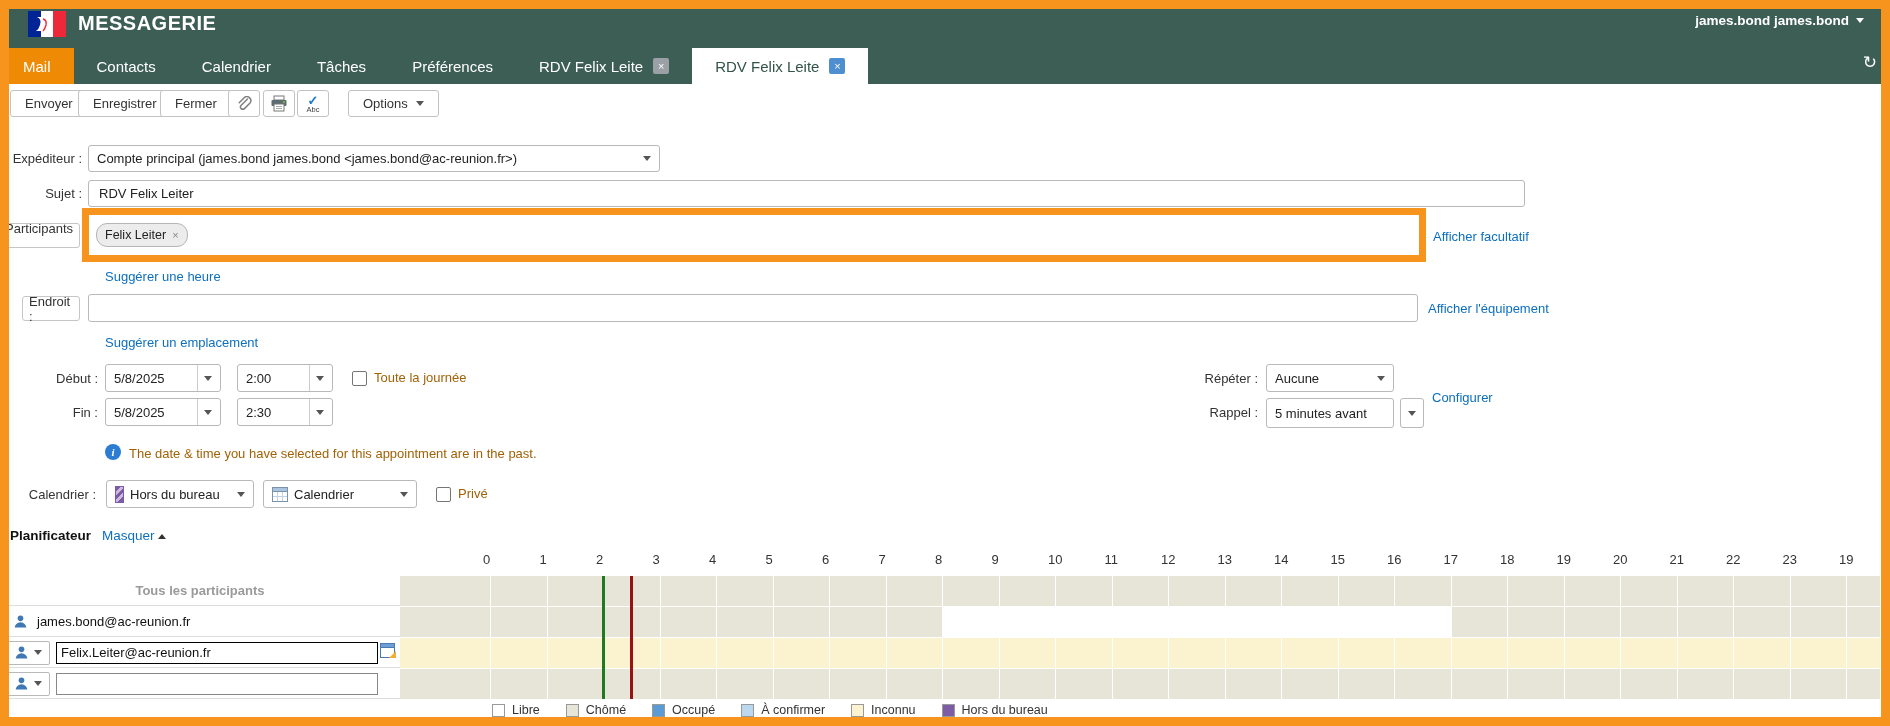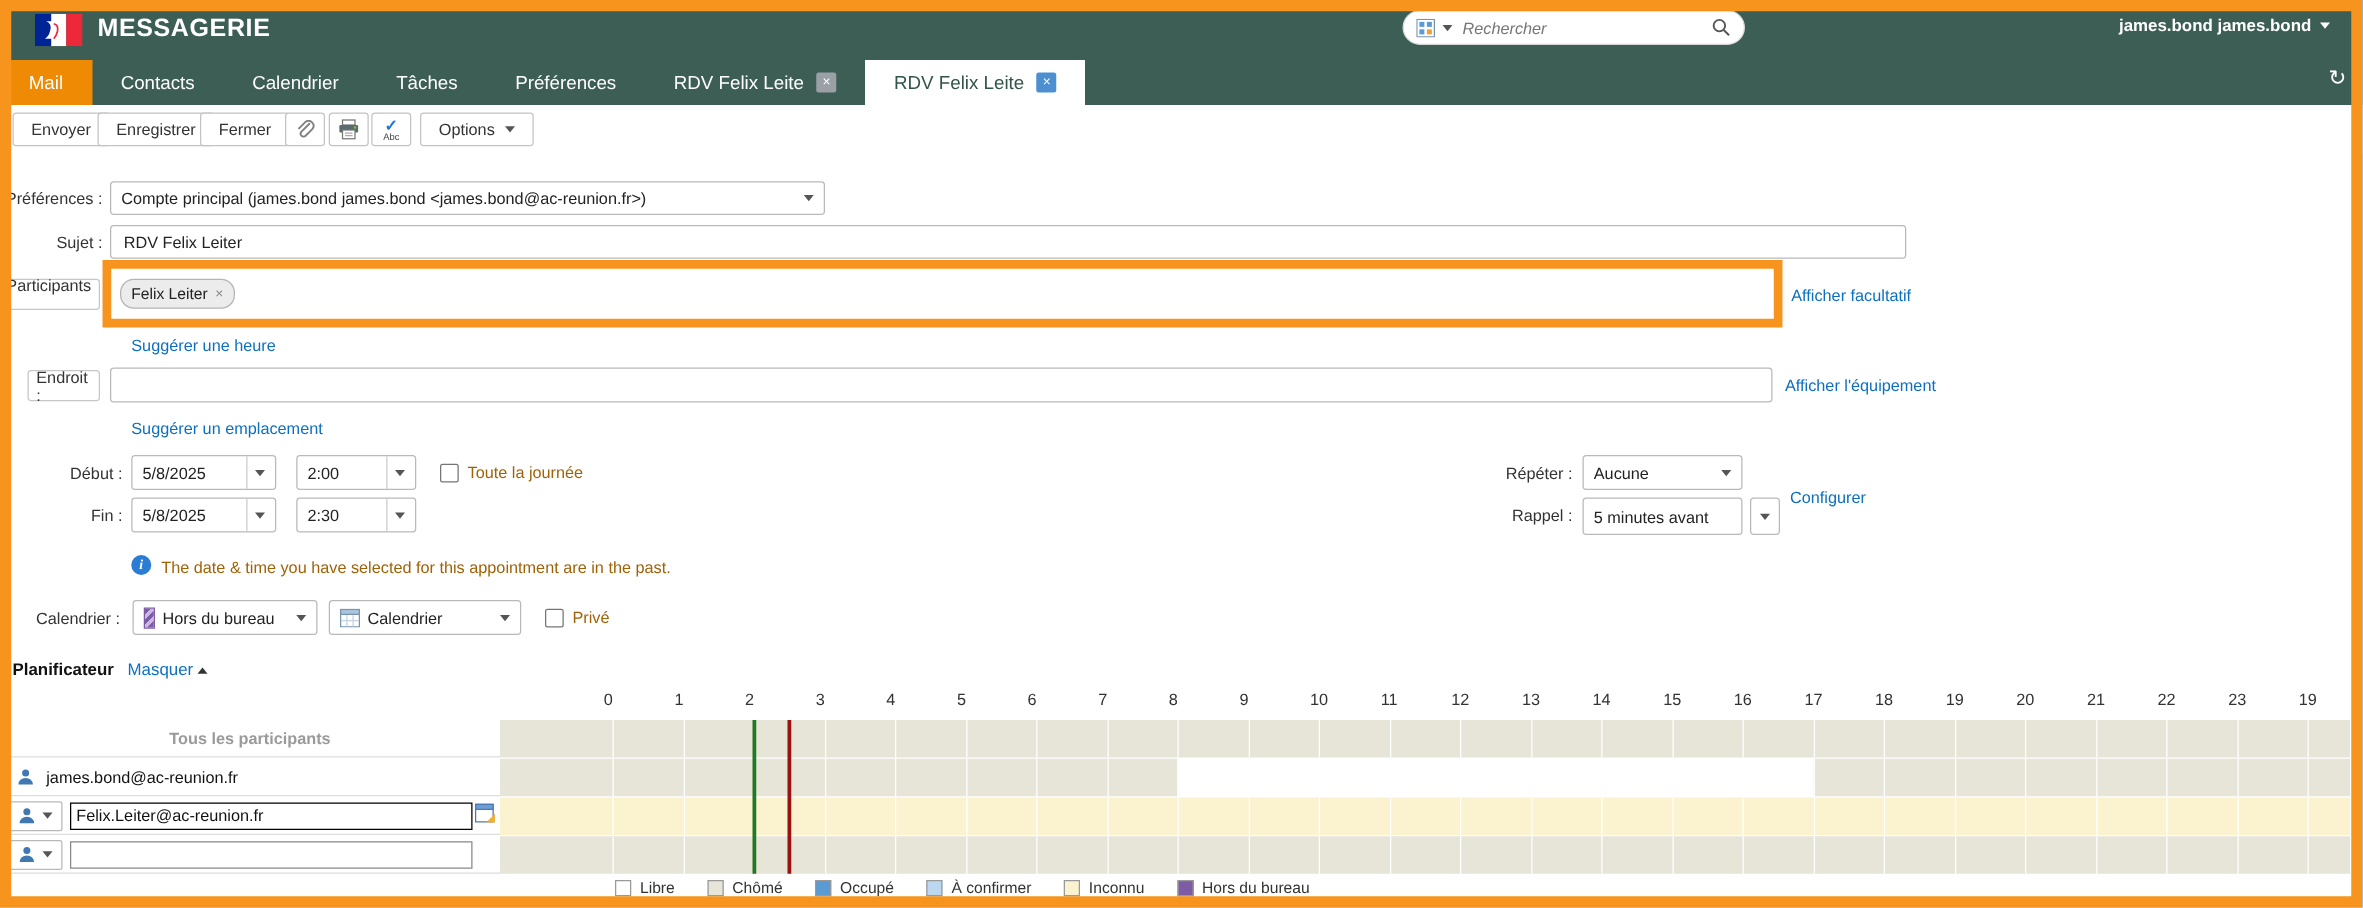--- a/index.html
+++ b/index.html
@@ -87,35 +87,20 @@
   <div class="topbar">
     <svg class="logo" viewBox="0 0 38 26">
       <rect x="0" y="0" width="13" height="26" fill="#002395"></rect>
       <rect x="13" y="0" width="12" height="26" fill="#ffffff"></rect>
       <rect x="25" y="0" width="13" height="26" fill="#ed2939"></rect>
       <path d="M9 6 q5 2 3 8 q-1 4 -4 6 l5 0 q4 -7 1 -14 z" fill="#ffffff"></path>
       <path d="M15 8 q4 1 3 6 q-1 4 -3 6" fill="none" stroke="#ed2939" stroke-width="1.4"></path>
     </svg>
     <div class="apptitle">MESSAGERIE</div>
 
-    <div class="search">
-      <svg width="15" height="15" viewBox="0 0 15 15">
-        <rect x="0.5" y="0.5" width="14" height="14" fill="#fff" stroke="#7a93ad"></rect>
-        <rect x="2.5" y="2.5" width="4" height="4" fill="#5b9bd5"></rect>
-        <rect x="8.5" y="2.5" width="4" height="4" fill="#5b9bd5"></rect>
-        <rect x="2.5" y="8.5" width="4" height="4" fill="#5b9bd5"></rect>
-        <rect x="8.5" y="8.5" width="4" height="4" fill="#f0a030"></rect>
-      </svg>
-      <span class="caret"></span>
-      <input placeholder="Rechercher" style="">
-      <svg width="16" height="16" viewBox="0 0 16 16">
-        <circle cx="6.5" cy="6.5" r="4.6" fill="none" stroke="#555" stroke-width="1.5"></circle>
-        <line x1="10" y1="10" x2="14.2" y2="14.2" stroke="#555" stroke-width="1.6"></line>
-      </svg>
-    </div>
 
     <div class="username">
       <span>james.bond james.bond</span>
       <span class="caret" style="border-top-color:#fff"></span>
     </div>
   </div>
 
   <div class="tabs" id="tabs">
       <div class="tab" style="background: rgb(239, 138, 5);">
         <span>Mail</span>
@@ -161,27 +146,27 @@
         <line x1="6" y1="11.5" x2="12" y2="11.5" stroke="#aaa"></line>
         <line x1="6" y1="13.5" x2="12" y2="13.5" stroke="#aaa"></line>
       </svg>
     </button>
     <button class="btn icon" style="left:297px">
       <span class="spell">
         <span class="chk">✓</span>
         <span class="abc">Abc</span>
       </span>
     </button>
-    <button class="btn" style="left:336px;gap:8px">
+    <button class="btn" style="left:348px;gap:8px">
       <span>Options</span>
       <span class="caret"></span>
     </button>
   </div>
 
-  <div class="flabel" style="left:0;top:151px">Préférences :</div>
+  <div class="flabel" style="left:0;top:151px">Expéditeur :</div>
   <div class="fld" style="left:88px;top:145px;width:572px;height:27px">
     <span>Compte principal (james.bond james.bond &lt;james.bond@ac-reunion.fr&gt;)</span>
     <span class="caret end"></span>
   </div>
 
   <div class="flabel" style="left:0;top:186px">Sujet :</div>
   <div class="fld" style="left:88px;top:180px;width:1437px;height:27px">
     <input value="RDV Felix Leiter" style="">
   </div>
 

